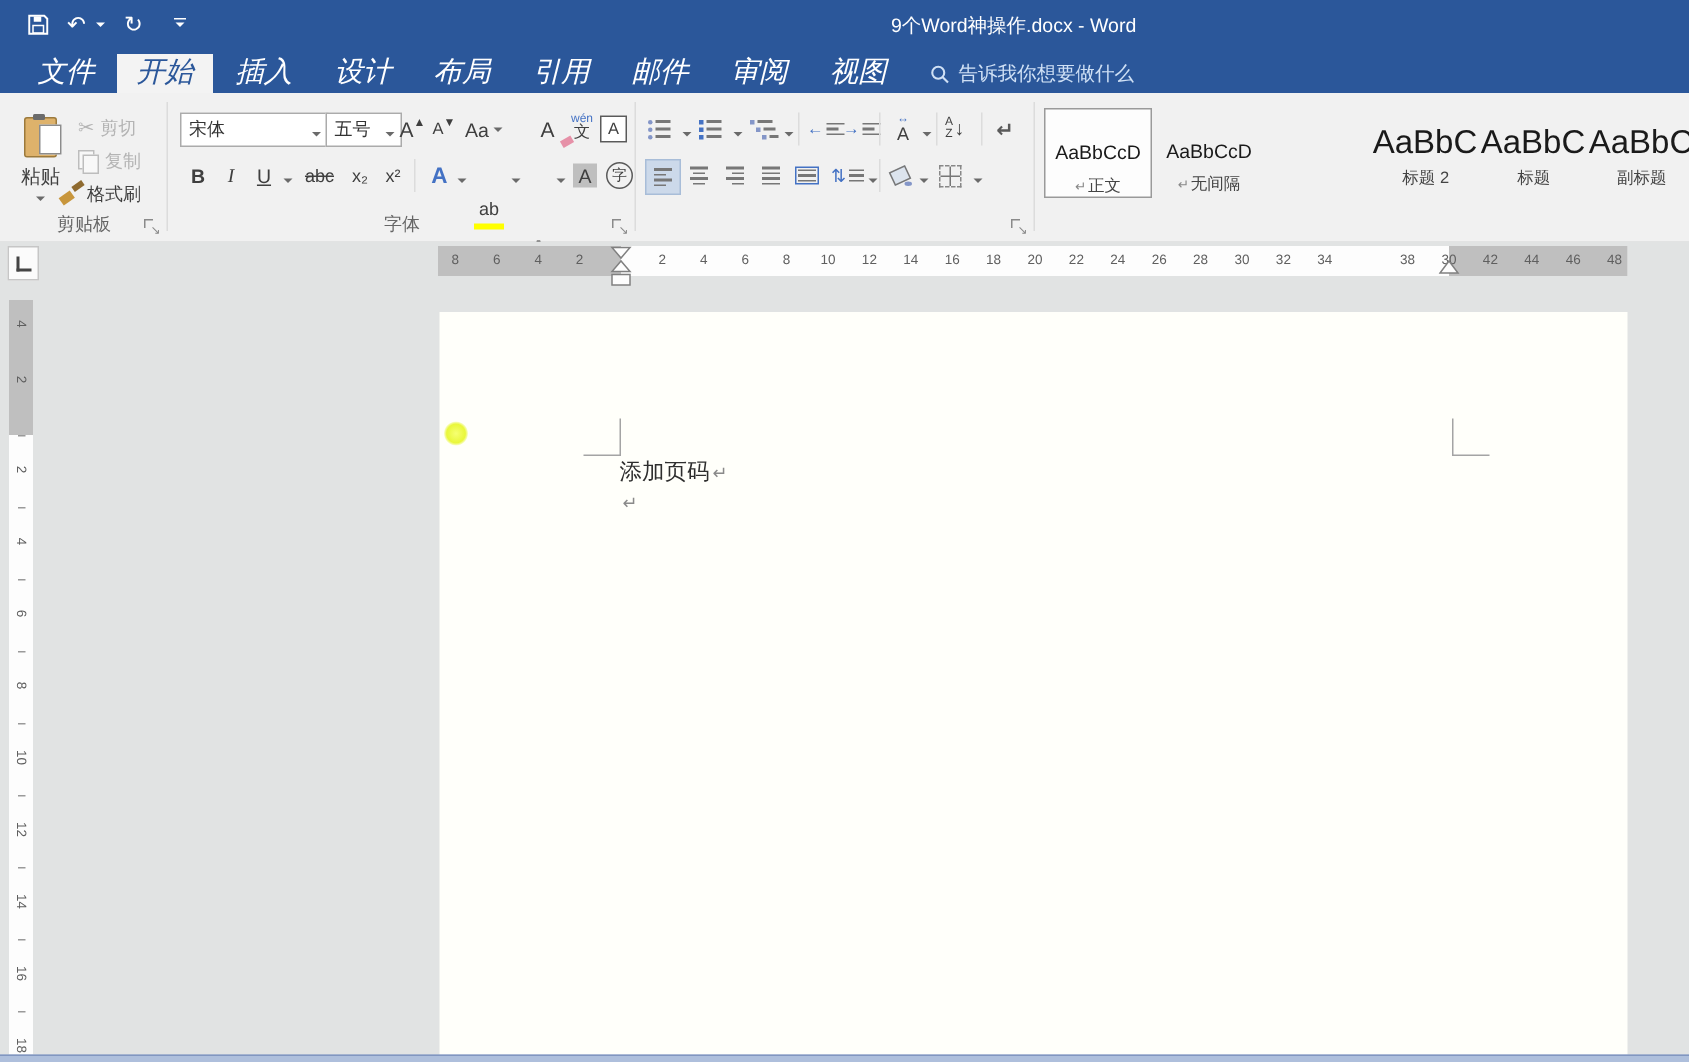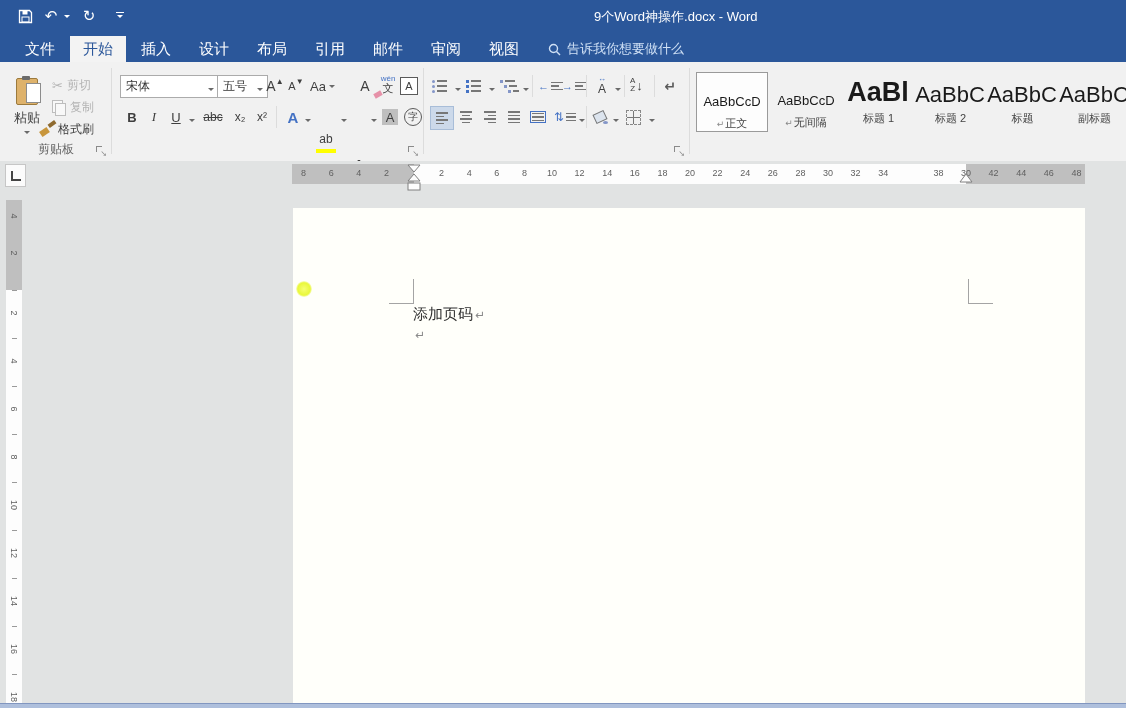--- a/index.html
+++ b/index.html
@@ -9,21 +9,21 @@
   
   #titlebar{position:absolute;left:0;top:0;width:100%;height:32px;background:#2b579a;color:#fff;}
   .qat{position:absolute;top:6px;display:flex;align-items:center;color:#fff;}
   .qbtn{width:26px;height:20px;display:flex;align-items:center;justify-content:center;font-size:15px;color:#fff;}
   .qcaret{width:0;height:0;border:3px solid transparent;border-top-color:#fff;margin-top:4px;}
   #title-text{position:absolute;left:594px;top:8px;font-size:13px;color:#fff;white-space:nowrap;}
   .qat-custom{display:flex;flex-direction:column;align-items:center;margin-left:14px;}
   .qat-custom b{display:block;width:8px;height:1px;background:#fff;margin-bottom:2px;}
   
   #tabrow{position:absolute;left:0;top:32px;width:100%;height:30px;background:#2b579a;display:flex;align-items:flex-end;}
-  .tab{height:26px;line-height:26px;padding:0 13px;margin-right:2px;font-size:15px;color:#fff;white-space:nowrap;}
+  .tab{height:26px;line-height:26px;padding:0 13px;margin-right:2px;font-size:19px;color:#fff;white-space:nowrap;font-style:italic;}
   .tab.act{background:#f3f3f3;color:#2b579a;}
   #tab-file{margin-left:12px;}
   .tellme{display:flex;align-items:center;height:26px;margin-left:14px;color:#cfe0f5;font-size:13px;white-space:nowrap;}
   .tellme svg{margin-right:6px;}
   
   #ribbon{position:absolute;left:0;top:62px;width:100%;height:99px;background:#f1f1f1;border-bottom:1px solid #d4d4d4;color:#3f3f3f;}
   .rsep{position:absolute;top:6px;width:1px;height:86px;background:#dcdcdc;}
   .group{position:absolute;top:0;height:99px;}
   .glabel{position:absolute;bottom:3px;left:0;width:100%;text-align:center;font-size:12px;color:#666;}
   .dlg{position:absolute;bottom:4px;width:11px;height:11px;}
@@ -241,20 +241,21 @@
         <span>A</span>
           <i style="background:#e00000;"></i>
       </div>
       <span class="c" style="position:absolute;left:256px;top:53px;"></span>
       <div class="rb" style="left:270px;top:44px;">
         <span class="shadeA">A</span>
       </div>
       <div class="rb" style="left:292px;top:44px;">
         <span class="encl">字</span>
       </div>
+      <div class="glabel">字体</div>
       <span class="dlg" style="right:5px;">
           <i></i>
           <b>↘</b>
         </span>
     </div>
 
     <div class="group" style="left:424px;width:266px;">
       <div class="rb" style="left:8px;top:13px;">
         <span class="mico">
             <span class="mrow">
@@ -411,24 +412,20 @@
     </div>
 
     <div class="group" style="left:690px;width:436px;">
       <div class="style-item sel" style="left:6px;">
         <div class="ssample s-sm">AaBbCcD</div>
         <div class="sname"><span class="smark">↵</span><span>正文</span></div>
       </div>
       <div class="style-item" style="left:81px;">
         <div class="ssample s-sm">AaBbCcD</div>
         <div class="sname"><span class="smark">↵</span><span>无间隔</span></div>
-      </div>
-      <div class="style-item" style="left:153px;">
-        <div class="ssample s-h1">AaBl</div>
-        <div class="sname"><span class="smark"></span><span>标题 1</span></div>
       </div>
       <div class="style-item" style="left:225px;">
         <div class="ssample s-h2">AaBbC</div>
         <div class="sname"><span class="smark"></span><span>标题 2</span></div>
       </div>
       <div class="style-item" style="left:297px;">
         <div class="ssample s-h2">AaBbC</div>
         <div class="sname"><span class="smark"></span><span>标题</span></div>
       </div>
       <div class="style-item" style="left:369px;">

